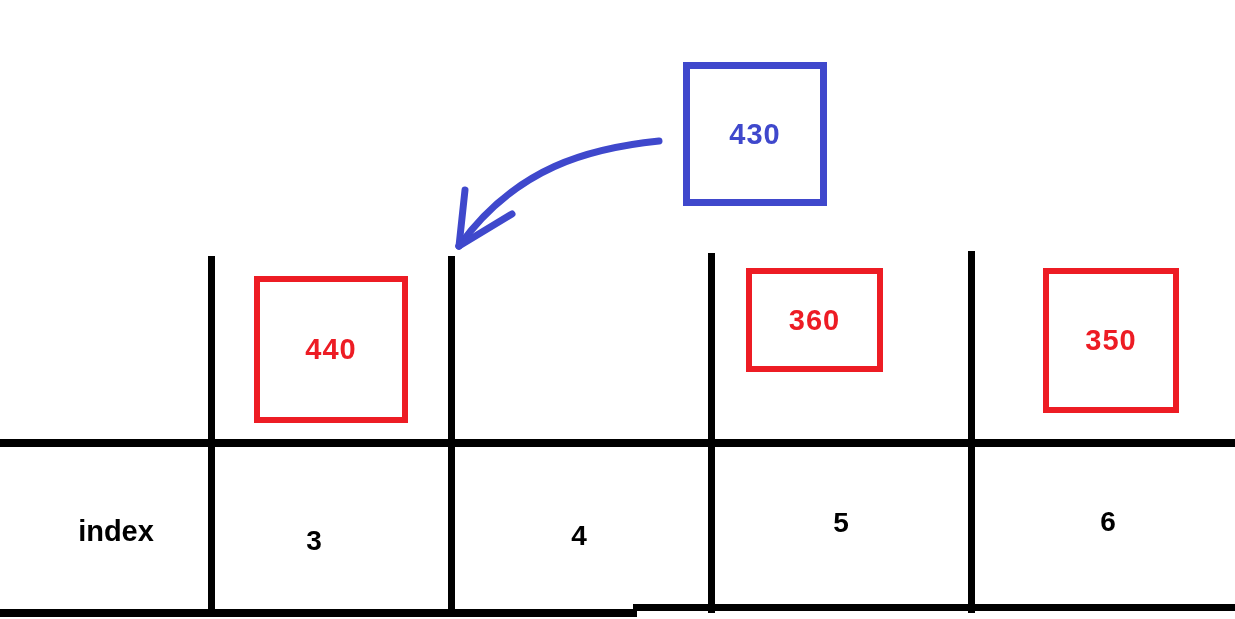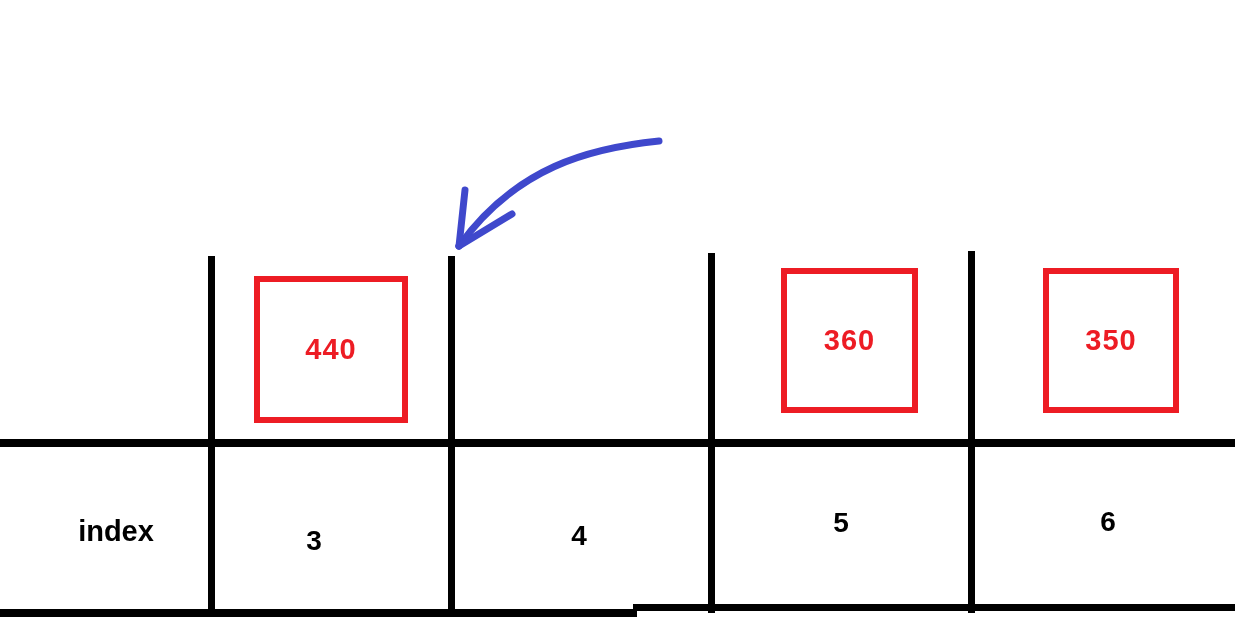--- a/index.html
+++ b/index.html
@@ -103,32 +103,35 @@
 
   <div class="hline" style="left:0; top:439px; width:1235px; height:8px;"></div>
   <div class="hline" style="left:0; top:609px; width:637px; height:8px;"></div>
   <div class="hline" style="left:633px; top:604px; width:602px; height:7px;"></div>
 
   <div class="row-label" style="left:116px; top:531px;">index</div>
 
   <div class="entry-box" style="left:254px; top:276px; width:154px; height:147px;">
     <span class="entry-value">440</span>
   </div>
-  <div class="entry-box" style="left:781px; top:268px; width:137px; height:145px;">
+  <div class="entry-box" style="left:746px; top:268px; width:137px; height:104px;">
     <span class="entry-value">360</span>
   </div>
   <div class="entry-box" style="left:1043px; top:268px; width:136px; height:145px;">
     <span class="entry-value">350</span>
   </div>
 
   <div class="index-value" style="left:314px; top:541px;">3</div>
   <div class="index-value" style="left:579px; top:536px;">4</div>
   <div class="index-value" style="left:841px; top:523px;">5</div>
   <div class="index-value" style="left:1108px; top:522px;">6</div>
 
+  <div class="inserted-box">
+    <span class="inserted-value">430</span>
+  </div>
 
   <svg class="arrow-svg" width="1235" height="619" viewBox="0 0 1235 619">
     <path d="M 659 141 C 590 148, 516 167, 459 246" fill="none" stroke="#3F48CC" stroke-width="7" stroke-linecap="round"></path>
     <path d="M 459 246 L 465 190" fill="none" stroke="#3F48CC" stroke-width="7" stroke-linecap="round"></path>
     <path d="M 459 246 L 512 214" fill="none" stroke="#3F48CC" stroke-width="7" stroke-linecap="round"></path>
   </svg>
 
 </div>
 
 </body></html>

